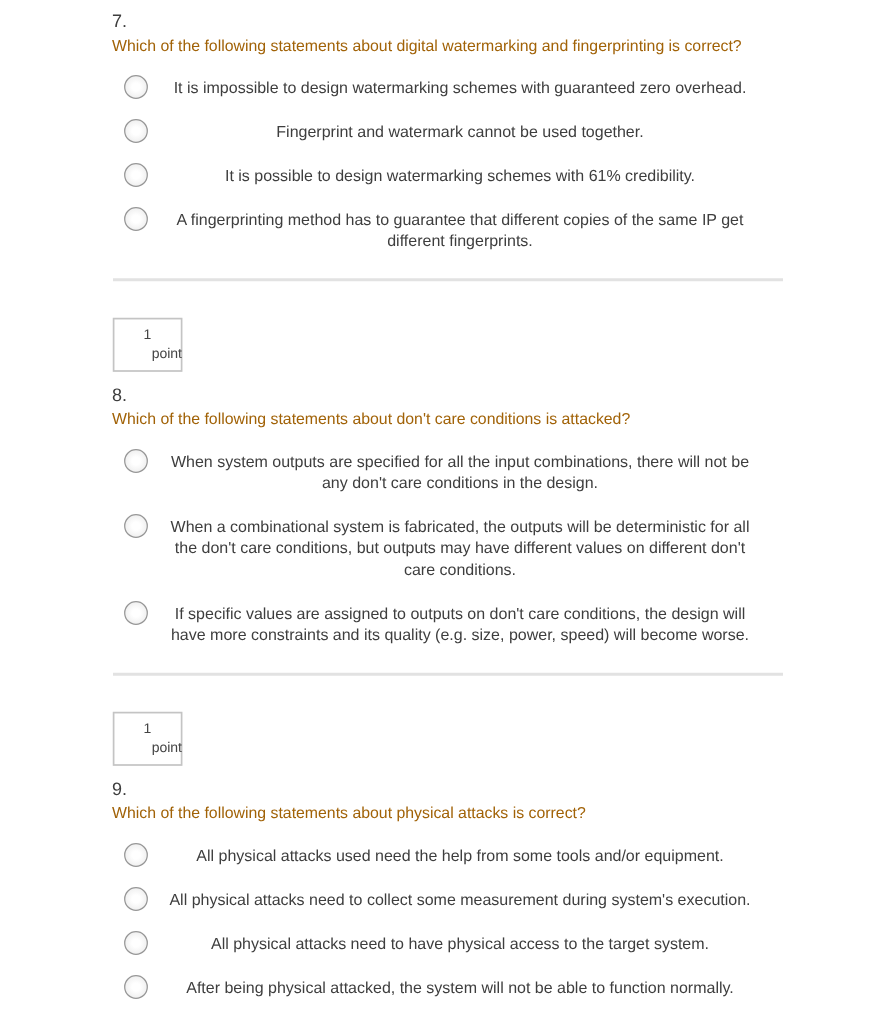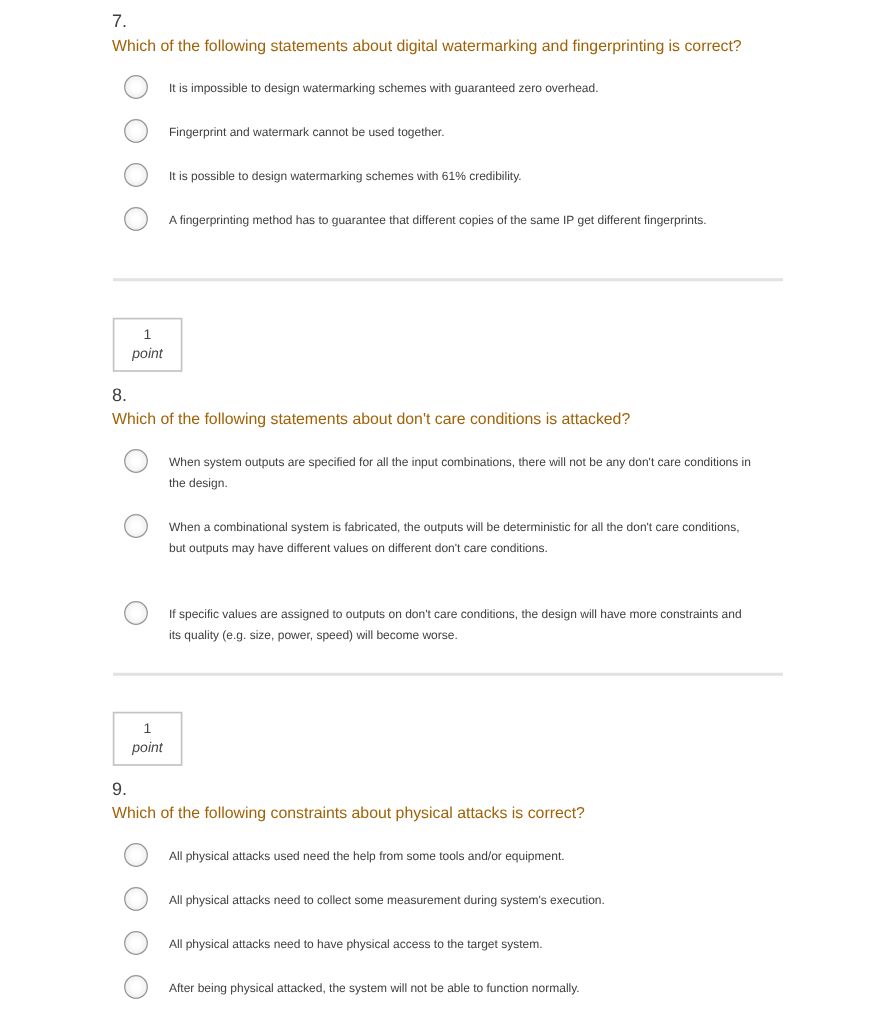--- a/index.html
+++ b/index.html
@@ -48,23 +48,24 @@
     top: 0;
     width: 24px; height: 24px;
     line-height: 0;
   }
   .radio svg { display: block; }
   .opt-text {
     position: absolute;
     left: 57px;
     top: 2.5px;
     width: 582px;
-    font-size: 12px;
+    font-size: 16px;
     line-height: 21.5px;
     color: #3e3e3e;
+    text-align: center;
   }
   .divider {
     position: absolute;
     left: 108px;
     width: 690px;
     height: 12px;
     display: block;
   }
   .point-box {
     position: absolute;
@@ -84,25 +85,24 @@
     position: absolute;
     left: 0; right: 0; top: 8px;
     text-align: center;
     font-size: 14px;
     line-height: 16px;
     color: #444444;
   }
   .point-label {
     position: absolute;
     left: 0; right: 0; top: 27px;
-    text-align: center;
+    text-align: right;
     font-size: 14px;
     line-height: 16px;
     color: #444444;
-    font-style: italic;
   }
 </style>
 </head>
 <body>
 
 <svg width="0" height="0" style="position:absolute" aria-hidden="true">
   <defs>
     <radialGradient id="radioFill" cx="50%" cy="50%" r="50%">
       <stop offset="35%" stop-color="#ffffff"></stop>
       <stop offset="100%" stop-color="#efefef"></stop>
@@ -197,21 +197,21 @@
 
   <div class="q-block">
     <div class="point-box" style="top:712px">
       <svg class="frame" width="79" height="63" viewBox="0 0 79 63">
           <rect x="5.6" y="5.6" width="68" height="52.4" fill="none" stroke="#c4c4c4" stroke-width="1.7"></rect>
         </svg>
       <div class="point-value">1</div>
       <div class="point-label">point</div>
     </div>
     <div class="q-number" style="top:779px">9.</div>
-    <div class="q-prompt" style="top:804px">Which of the following constraints about physical attacks is correct?</div>
+    <div class="q-prompt" style="top:804px">Which of the following statements about physical attacks is correct?</div>
 
     <div class="option" style="top:843px">
       <div class="radio">
           <svg width="24" height="24" viewBox="0 0 24 24" aria-hidden="true">
             <circle cx="12" cy="12" r="11.3" fill="url(#radioFill)" stroke="#979797" stroke-width="1.25"></circle>
           </svg>
         </div>
       <div class="opt-text">All physical attacks used need the help from some tools and/or equipment.</div>
     </div>
     <div class="option" style="top:887px">

